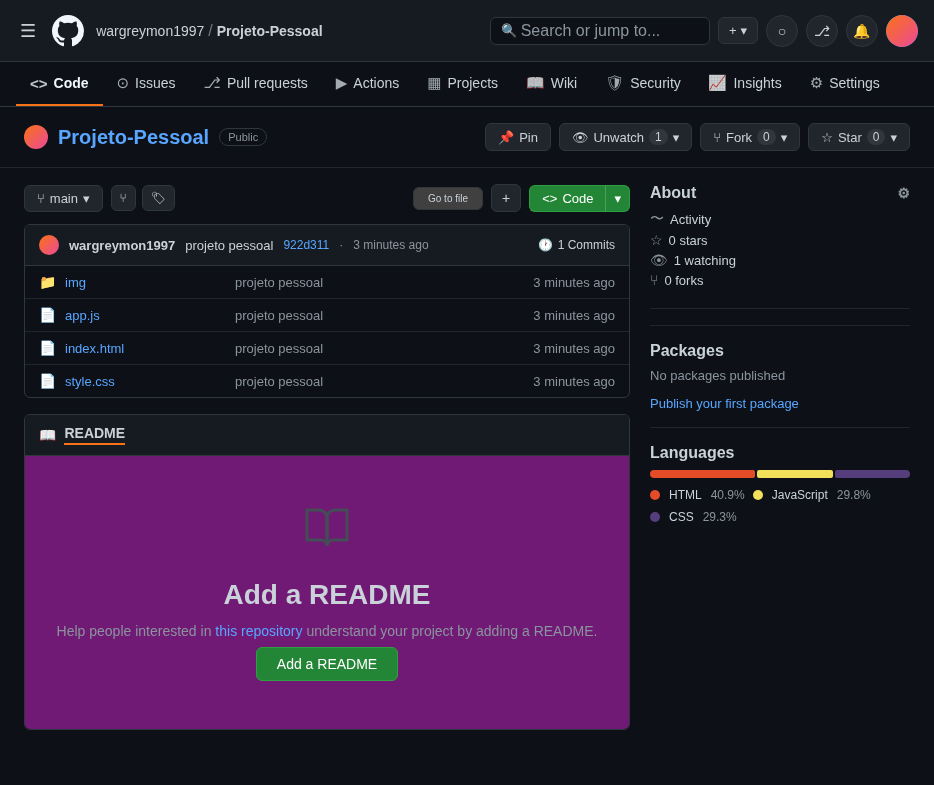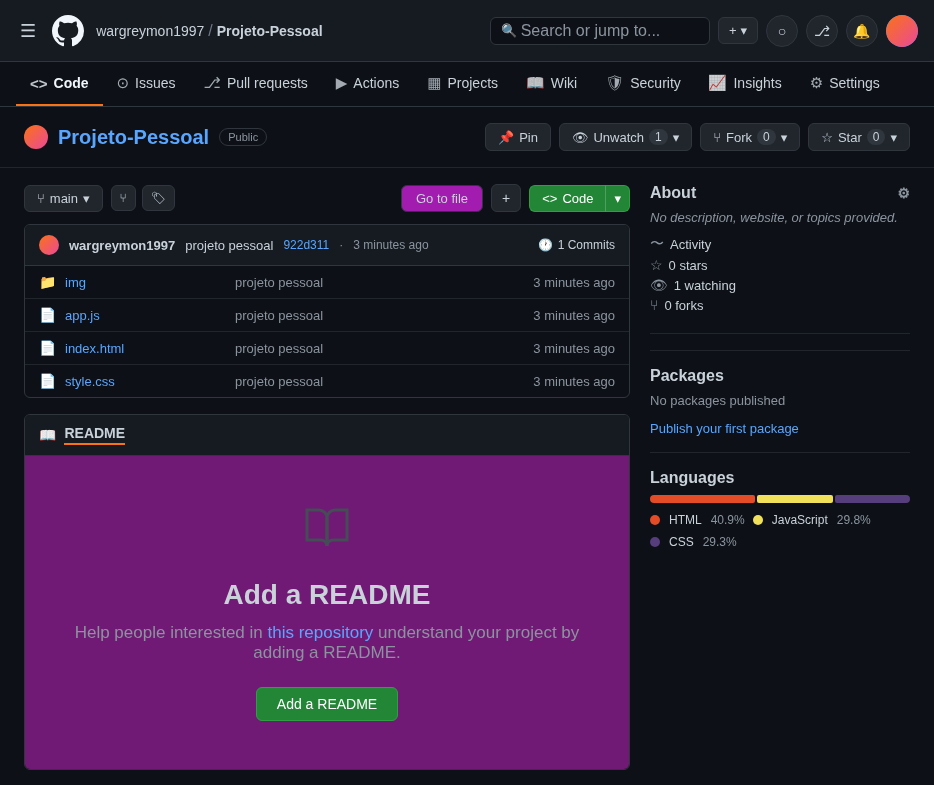--- a/index.html
+++ b/index.html
@@ -174,27 +174,27 @@
       border: 1px solid #30363d;
       color: #c9d1d9;
       cursor: pointer;
       border-radius: 6px;
       padding: 5px 8px;
       font-size: 13px;
       display: flex; align-items: center;
     }
     .branch-bar-right { margin-left: auto; display: flex; gap: 8px; align-items: center; }
     .go-to-file-btn {
-      background: #a21caf;
+      background: #404040;
       border: 1px solid #30363d;
       color: #c9d1d9;
       cursor: pointer;
       border-radius: 6px;
       padding: 5px 14px;
-      font-size: 13px;
+      font-size: 10px;
     }
     .plus-btn {
       background: #21262d;
       border: 1px solid #30363d;
       color: #c9d1d9;
       cursor: pointer;
       border-radius: 6px;
       padding: 5px 10px;
       font-size: 14px;
     }
@@ -278,21 +278,21 @@
     }
     .readme-title { font-weight: 600; font-size: 14px; color: #c9d1d9; }
     .readme-underline { border-bottom: 2px solid #f97316; padding-bottom: 2px; }
     .readme-body {
       padding: 48px 24px;
       text-align: center;
       background: #701a75;
     }
     .readme-book-icon { font-size: 48px; color: #30363d; margin-bottom: 16px; display: block; }
     .readme-heading { font-size: 28px; font-weight: 600; color: #c9d1d9; margin-bottom: 12px; }
-    .readme-subtext { color: #8b949e; font-size: 17px; margin-bottom: 24px; }
+    .readme-subtext { color: #8b949e; font-size: 14px; margin-bottom: 8px; }
     .readme-subtext a { color: #58a6ff; }
     .add-readme-btn {
       background: #238636;
       border: 1px solid #2ea043;
       color: #fff;
       cursor: pointer;
       border-radius: 6px;
       padding: 8px 20px;
       font-size: 14px;
       font-weight: 500;
@@ -563,21 +563,20 @@
 
   </div>
 
   <div class="right-col">
 
     <div class="about-section">
       <div class="sidebar-section-title">
         <span>About</span>
         <span class="sidebar-gear">⚙</span>
       </div>
-      <div class="about-desc">No description, website, or topics provided.</div>
       <div class="sidebar-stat">
         <span class="sidebar-stat-icon">〜</span>
         <span>Activity</span>
       </div>
       <div class="sidebar-stat">
         <span class="sidebar-stat-icon">☆</span>
         <span>0 stars</span>
       </div>
       <div class="sidebar-stat">
         <span class="sidebar-stat-icon">👁</span>

